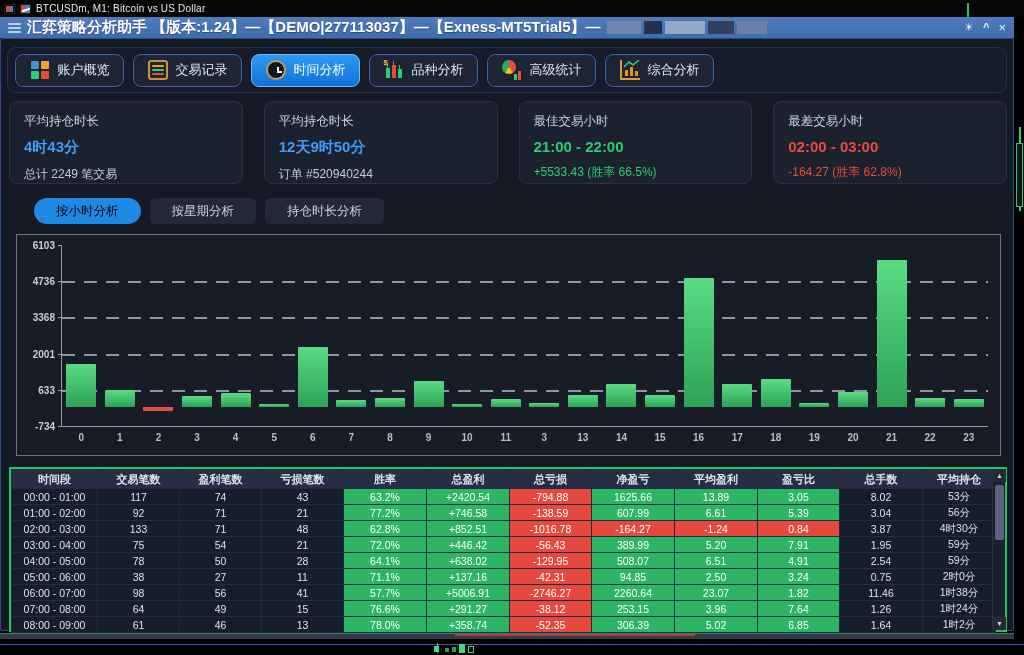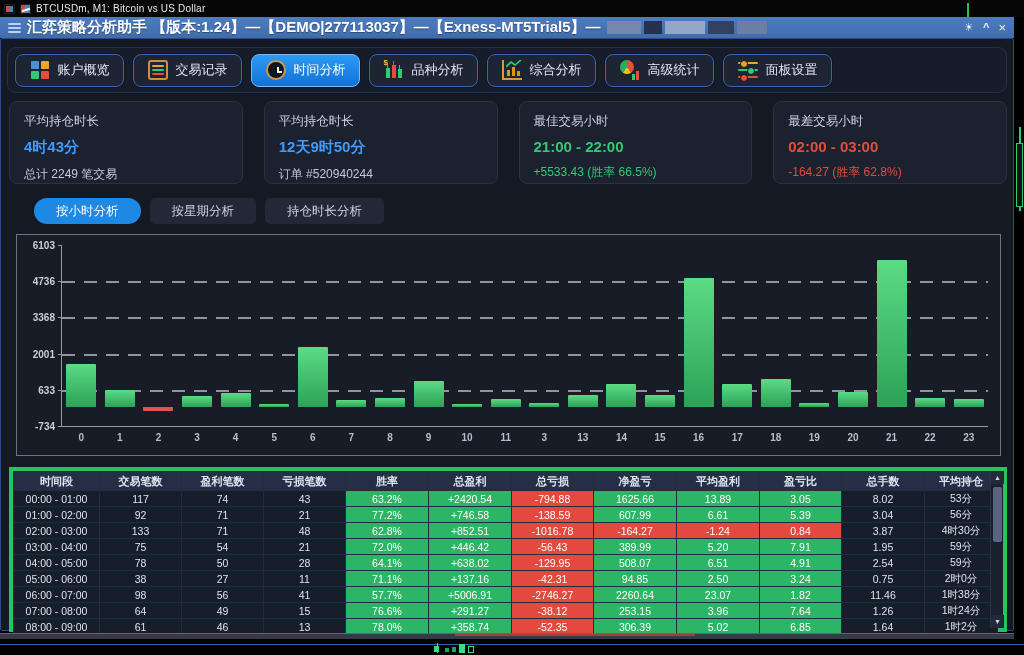--- a/index.html
+++ b/index.html
@@ -91,41 +91,41 @@
   .card .val { font-size:15px; font-weight:bold; margin-top:8px; }
   .card .sub { font-size:12px; margin-top:9px; color:#c3cad6; }
   .card.c-blue .val { color:#3f9bfc; }
   .card.c-green .val { color:#2ecc71; } .card.c-green .sub { color:#2ecc71; }
   .card.c-red .val { color:#e74c3c; } .card.c-red .sub { color:#e74c3c; }
 
   
   #tabs { position:absolute; top:159px; left:33px; display:flex; gap:9px; }
   .tab { height:26px; padding:0 22px; display:flex; align-items:center; font-size:12.5px;
     background:#222837; color:#ccd3de; border-radius:5px; cursor:pointer; }
-  .tab.active { background:#1e88e5; color:#ffffff; border-radius:13px; }
+  .tab.active { background:#1e88e5; color:#000000; border-radius:13px; }
 
   
   #chartbox { position:absolute; top:195px; left:15px; width:985px; height:222px;
     border:1px solid #6e7480; background:#171c27; }
   #plot { position:absolute; left:44px; top:10px; right:12px; bottom:28px;
     border-left:1px solid #959ba5; border-bottom:1px solid #959ba5; }
   .gline { position:absolute; left:0; right:0; height:2px;
     background:repeating-linear-gradient(90deg,rgba(165,171,181,.85) 0 13px,transparent 13px 22px); }
   .ylab { position:absolute; right:calc(100% + 7px); transform:translateY(-50%);
     color:#c9ced7; font-size:10px; font-weight:bold; white-space:nowrap; }
   .ytick { position:absolute; left:-4px; width:4px; height:1px; background:#959ba5; }
   .bar { position:absolute; transform:translateX(-50%); width:30px; border-radius:1px 1px 0 0; }
   .bar.pos { background:linear-gradient(#5bdb84,#2ca257); }
   .bar.neg { background:#e0524a; border-radius:0 0 1px 1px; }
   .xlab { position:absolute; top:calc(100% + 6px); transform:translateX(-50%);
     color:#b9bfc9; font-size:10px; font-weight:bold; }
 
   
   #tablewrap { position:absolute; top:428px; left:8px; width:998px; height:165px;
-    border:4px solid #22c55e; background:#141a26; }
+    border:2px solid #22c55e; background:#141a26; }
   table { border-collapse:collapse; table-layout:fixed; width:984px; }
   th,td { border:1px solid #232c3f; font-size:10.5px; text-align:center; height:16px;
     overflow:hidden; white-space:nowrap; padding:0 2px; }
   thead th { background:#252e45; color:#dde4ef; font-weight:bold; height:19px; font-size:11px; }
   td.plain { background:#161d2b; color:#dde3ec; }
   td.green { background:#2bb565; color:#fff; }
   td.red   { background:#e5493e; color:#fff; }
   #vscroll { position:absolute; top:0; right:0; width:13px; bottom:0; background:#1a202d;
     border-left:1px solid #2a3344; }
   #vscroll .arr { position:absolute; left:0; width:13px; height:13px; display:flex; align-items:center;
@@ -205,45 +205,37 @@
     <div class="tbtn">
       <span class="ticon ic-candle">
           <i></i>
           <i></i>
           <i></i>
           <b>$</b>
         </span>
       <span>品种分析</span>
     </div>
     <div class="tbtn">
-      <span class="ticon ic-combo">
-          <i></i>
-          <i></i>
-          <i></i>
-        <svg width="16" height="9" viewBox="0 0 16 9">
-            <polyline points="0,7 5,2 9,5 15,0" fill="none" stroke="#2ecc71" stroke-width="1.6"></polyline>
-          </svg>
-      </span>
-      <span>综合分析</span>
-    </div>
-    <div class="tbtn">
       <span class="ticon ic-pie">
           <i class="p"></i>
           <i class="b1"></i>
           <i class="b2"></i>
         </span>
       <span>高级统计</span>
     </div>
     <div class="tbtn">
-      <span class="ticon ic-sliders">
-          <i></i>
-          <i></i>
-          <i></i>
-        </span>
-      <span>面板设置</span>
+      <span class="ticon ic-combo">
+          <i></i>
+          <i></i>
+          <i></i>
+        <svg width="16" height="9" viewBox="0 0 16 9">
+            <polyline points="0,7 5,2 9,5 15,0" fill="none" stroke="#2ecc71" stroke-width="1.6"></polyline>
+          </svg>
+      </span>
+      <span>综合分析</span>
     </div>
   </div>
 
   <div id="cards">
     <div class="card c-blue">
       <div class="lbl">平均持仓时长</div>
       <div class="val">4时43分</div>
       <div class="sub">总计 2249 笔交易</div>
     </div>
     <div class="card c-blue">

